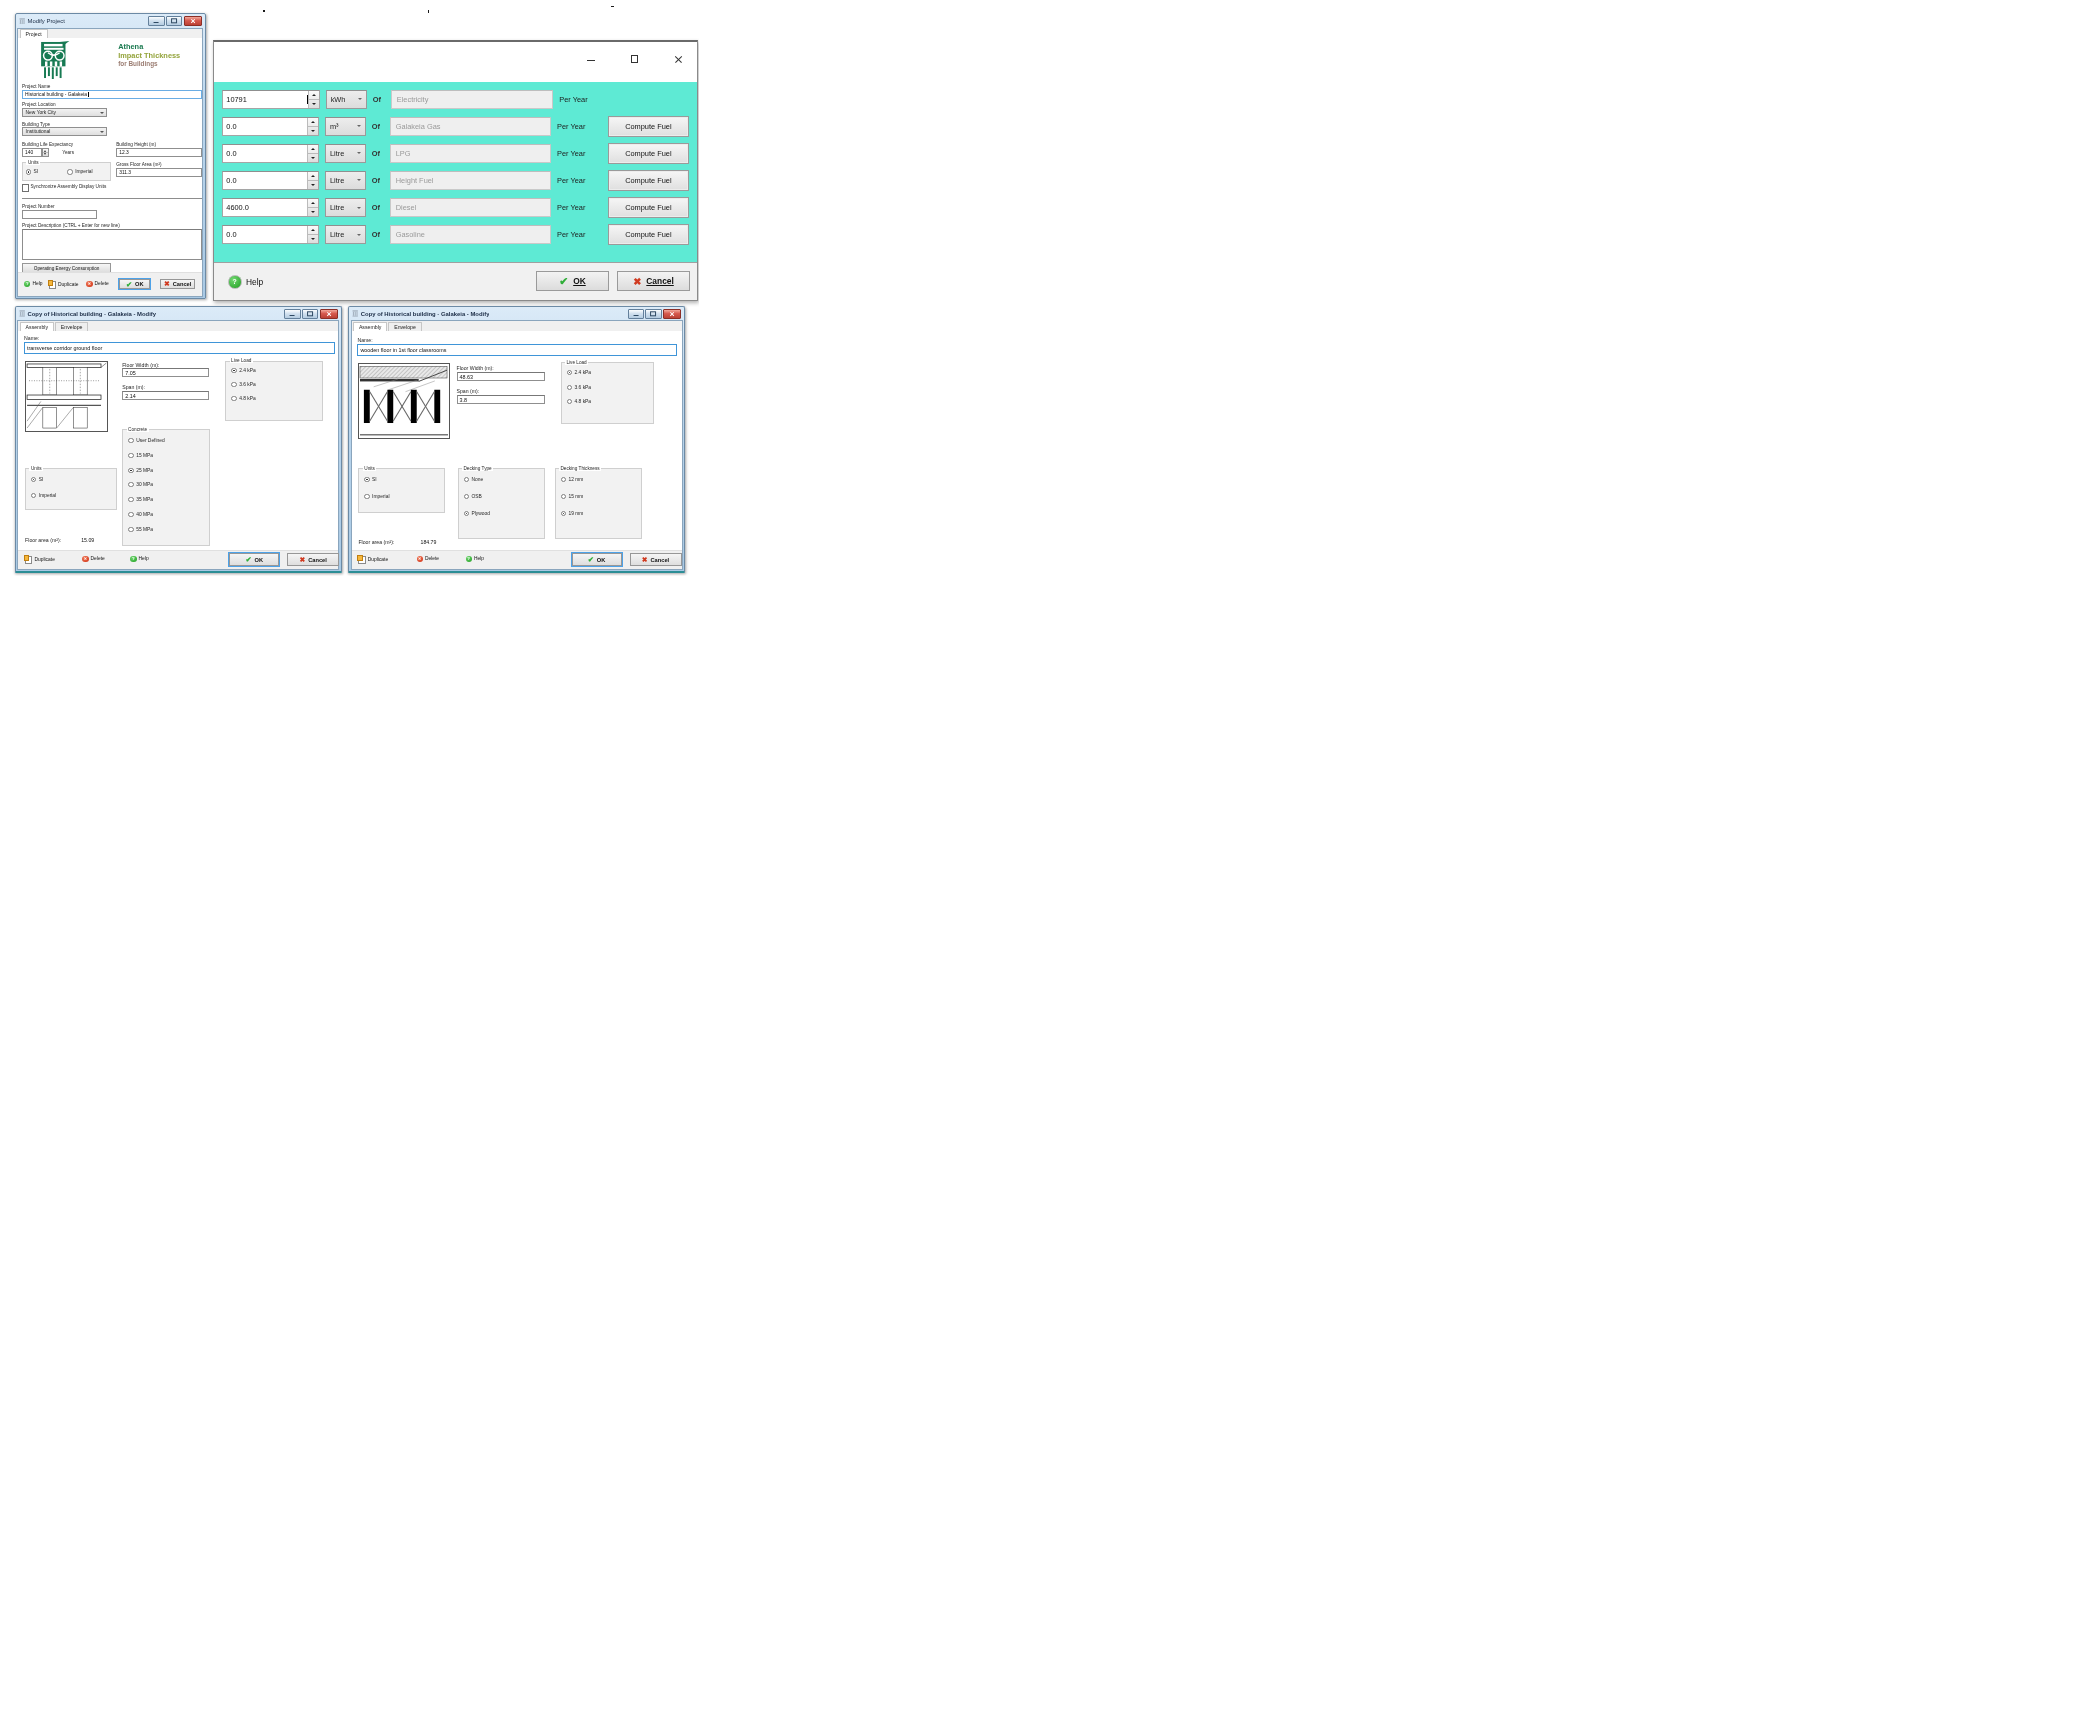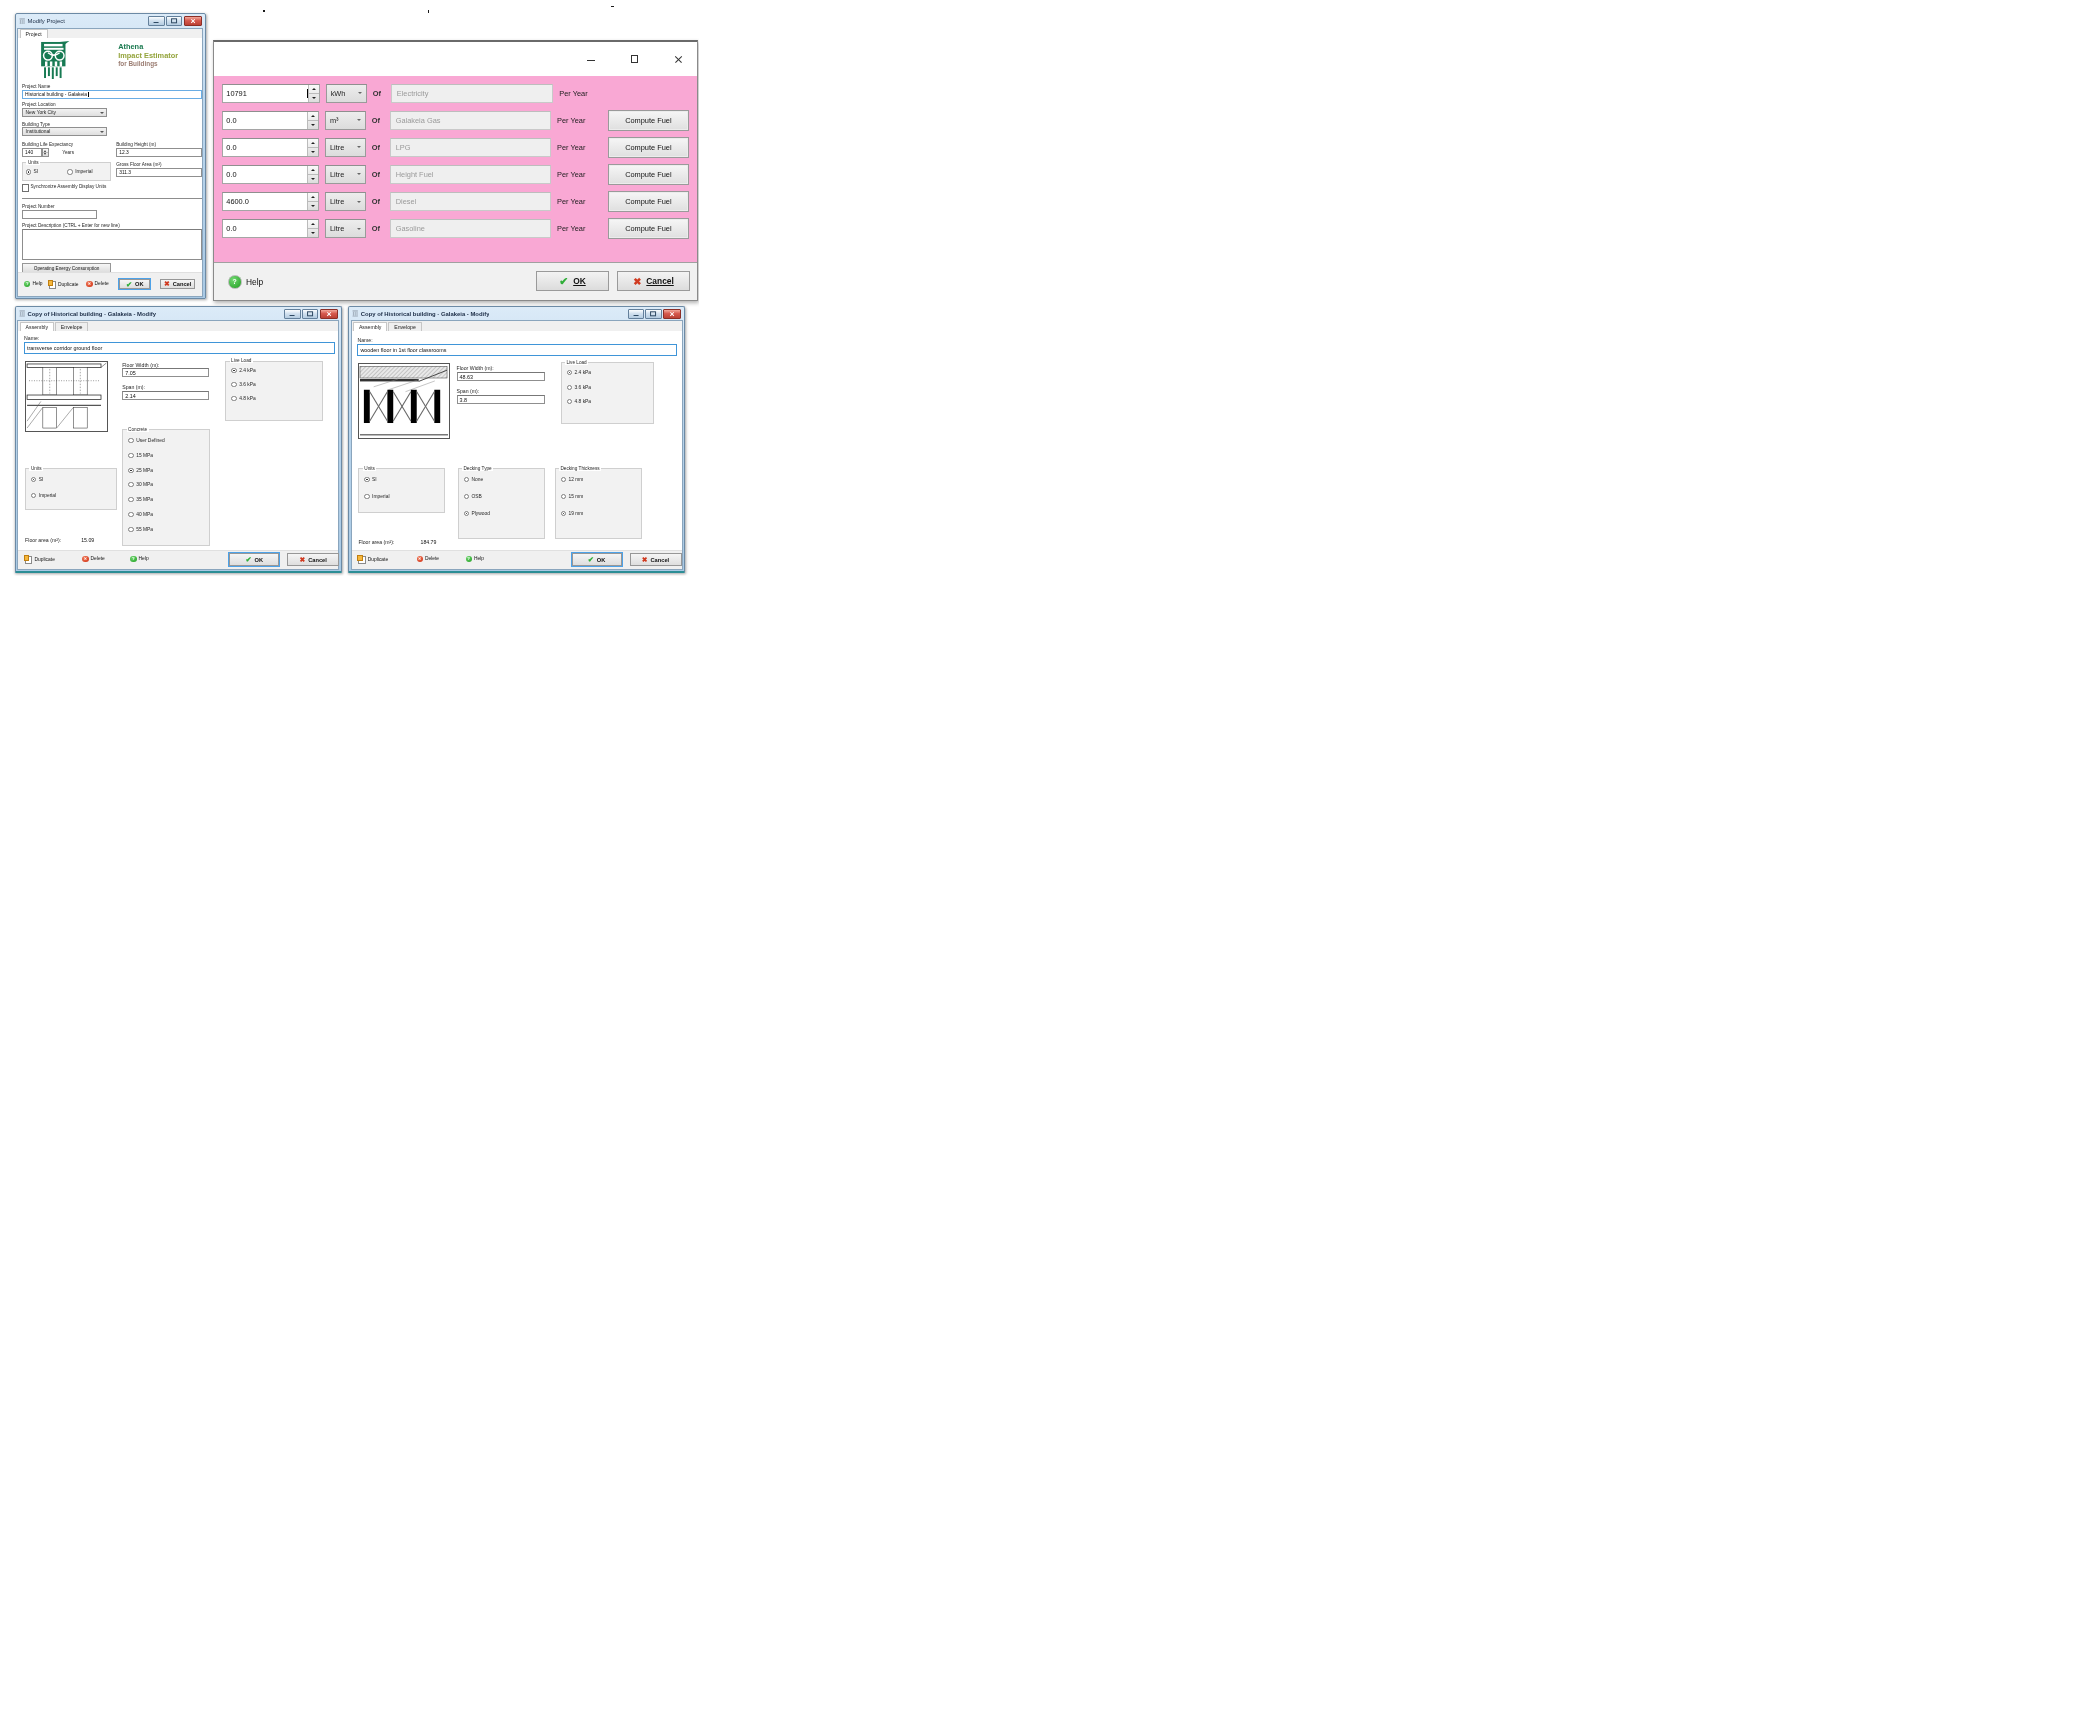--- a/index.html
+++ b/index.html
@@ -66,21 +66,21 @@
   
   #energy{position:absolute;background:#fff;border:1px solid #8a8a8a;border-top:2.5px solid #6a6a6a;box-shadow:1px 1.5px 3.9px rgba(0,0,0,.3);}
   #energy .etitle{position:absolute;left:0;top:0;right:0;height:34px;background:#fff;display:flex;align-items:center;padding:0 7.9px;gap:4.9px;}
   #energy .etext{font-size:9.8px;font-weight:bold;color:#3c3c3c;}
   .eglyph{position:absolute;cursor:default;}
   .g-min{width:7.9px;height:1.5px;background:#333;}
   .g-max{width:6.9px;height:8.4px;border:1.2px solid #333;box-sizing:border-box;}
   .g-cls{width:8.8px;height:8.8px;}
   .g-cls::before,.g-cls::after{content:"";position:absolute;left:3.9px;top:0;width:1px;height:9.3px;background:#333;}
   .g-cls::before{transform:rotate(45deg);} .g-cls::after{transform:rotate(-45deg);}
-  #energy .erows{position:absolute;left:0;right:0;top:34px;height:186px;background:#f9a8d4;padding:7.4px 7.9px 0;box-sizing:border-box;display:flex;flex-direction:column;gap:7.4px;}
+  #energy .erows{position:absolute;left:0;right:0;top:40px;height:186px;background:#5eead4;padding:7.4px 7.9px 0;box-sizing:border-box;display:flex;flex-direction:column;gap:7.4px;}
   .erow{display:flex;align-items:center;height:19.7px;gap:5.9px;}
   .eval{width:98px;height:18.7px;background:#fff;border:0.5px solid #a5a5a5;border-top:1px solid #8f8f8f;display:flex;align-items:center;box-sizing:border-box;}
   .eval .etext2{flex:1;font-size:7.4px;color:#111;padding-left:3.4px;}
   .eval .caret2{width:0.7px;height:8.8px;background:#000;}
   .eval .espin{width:9.8px;align-self:stretch;display:flex;flex-direction:column;border-left:0.5px solid #bbb;background:linear-gradient(#fafafa,#ddd);}
   .eval .espin i{flex:1;display:flex;align-items:center;justify-content:center;}
   .eval .espin i.up::after{content:"";border-left:2px solid transparent;border-right:2px solid transparent;border-bottom:2.5px solid #222;}
   .eval .espin i.dn::after{content:"";border-left:2px solid transparent;border-right:2px solid transparent;border-top:2.5px solid #222;}
   .eval .espin i.up{border-bottom:0.5px solid #bbb;}
   .edd{width:41px;height:18.7px;border:0.5px solid #9a9a9a;border-top:1px solid #8f8f8f;background:linear-gradient(#ededed,#dcdcdc);display:flex;align-items:center;padding:0 3.9px;font-size:7.4px;color:#222;box-sizing:border-box;}
@@ -152,21 +152,21 @@
             <rect x="30" y="42" width="5" height="10" fill="#fff"></rect>
             <rect x="40" y="42" width="5" height="10" fill="#fff"></rect>
           <rect x="8" y="54" width="4" height="22" fill="#177a53"></rect>
             <rect x="16" y="54" width="4" height="18" fill="#177a53"></rect>
             <rect x="24" y="54" width="4" height="24" fill="#177a53"></rect>
             <rect x="32" y="54" width="4" height="18" fill="#177a53"></rect>
             <rect x="40" y="54" width="4" height="22" fill="#177a53"></rect>
         </svg>
         <div style="position:absolute;left:74px;top:4.9px;margin-left:26px;">
           <div class="logo-t1">Athena</div>
-          <div class="logo-t2">Impact Estimator</div>
+          <div class="logo-t2">Impact Thickness</div>
           <div class="logo-t3">for Buildings</div>
         </div>
 
         <span class="lbl" style="left:3.9px;top:46px;">Project Name</span>
         <div class="tin focus" style="left:3.9px;top:52px;width:180px;height:8.4px;">
           <span>Historical building - Galakeia</span>
             <span class="caret"></span>
         </div>
 
         <span class="lbl" style="left:3.9px;top:64px;">Project Location</span>

